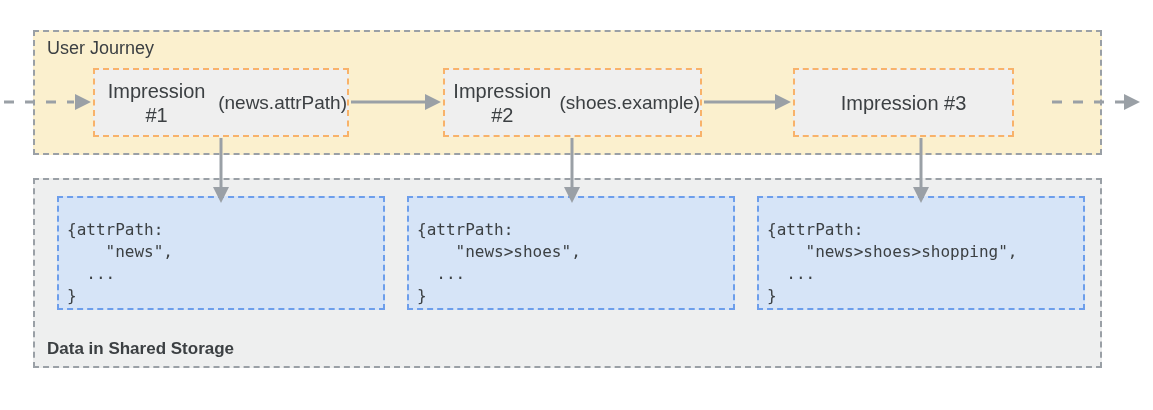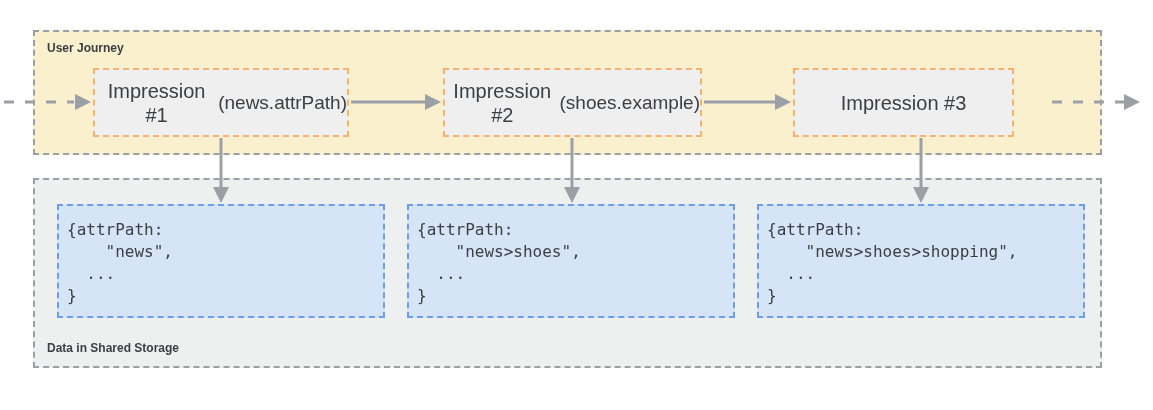--- a/index.html
+++ b/index.html
@@ -15,46 +15,46 @@
     font-family:"Liberation Sans", sans-serif; color:var(--text);
     overflow:hidden;
   }
   .journey{
     position:absolute; left:33px; top:30px; width:1069px; height:125px;
     background:var(--journey-fill); border:2px dashed var(--journey-border);
     box-sizing:border-box;
   }
   .journey-label{
     position:absolute; left:12px; top:7px;
-    font-size:12px; font-weight:bold; line-height:19px; color:var(--text);text-align:center;
+    font-size:18px; font-weight:normal; line-height:19px; color:var(--text);text-align:center;
   }
   .impression{
     position:absolute; top:68px; height:69px; box-sizing:border-box;
     background:var(--impression-fill); border:2px dashed var(--impression-border);
     display:flex; flex-direction:row; align-items:center; justify-content:center;
     text-align:center;
   }
   #imp1{left:93px; width:256px;}
   #imp2{left:443px; width:259px;}
   #imp3{left:793px; width:221px;}
   .imp-title{font-size:20px; line-height:24px; color:var(--text);}
   .imp-domain{font-size:19px; line-height:23px; color:var(--text);}
   .storage{
     position:absolute; left:33px; top:178px; width:1069px; height:190px;
     background:var(--storage-fill); border:2px dashed var(--storage-border);
     box-sizing:border-box;
   }
   .storage-label{
     position:absolute; left:12px; bottom:8px;
-    font-size:12px; font-weight:bold; line-height:19px; color:var(--text);
+    font-size:17px; font-weight:bold; line-height:19px; color:var(--text);
   }
   .entry{
-    position:absolute; top:204px; width:328px; height:114px; box-sizing:border-box;
+    position:absolute; top:196px; width:328px; height:114px; box-sizing:border-box;
     background:var(--entry-fill); border:2px dashed var(--entry-border);
-    margin:0; padding:13px 8px;
+    margin:0; padding:21px 8px;
     font-family:"DejaVu Sans Mono","Liberation Mono",monospace;
     font-size:16px; line-height:22px; color:var(--text);
     white-space:pre; overflow:hidden;
   }
   #entry1{left:57px;}
   #entry2{left:407px;}
   #entry3{left:757px;}
   .arrows{
     position:absolute; left:0; top:0; width:1153px; height:410px;
     pointer-events:none;

